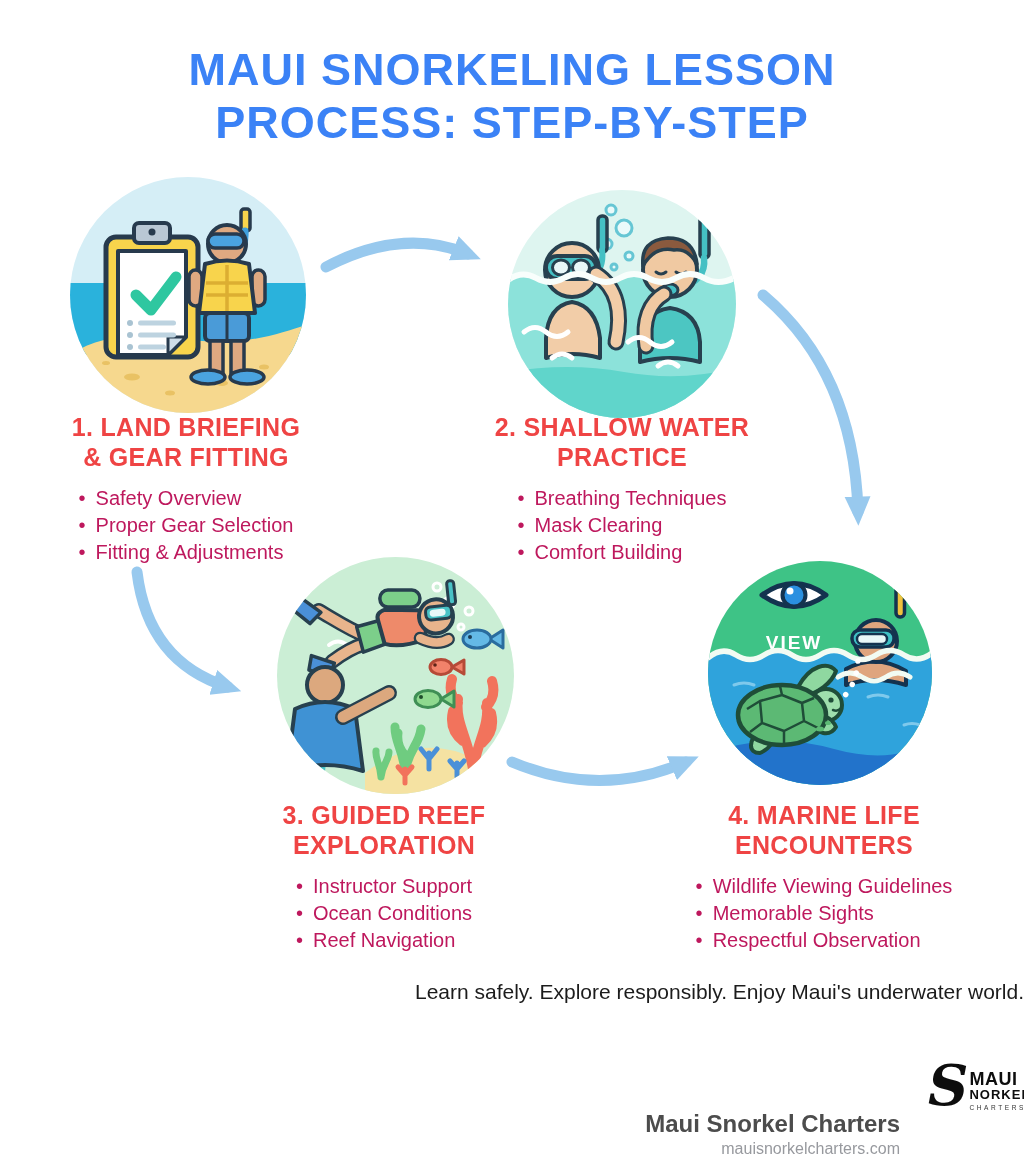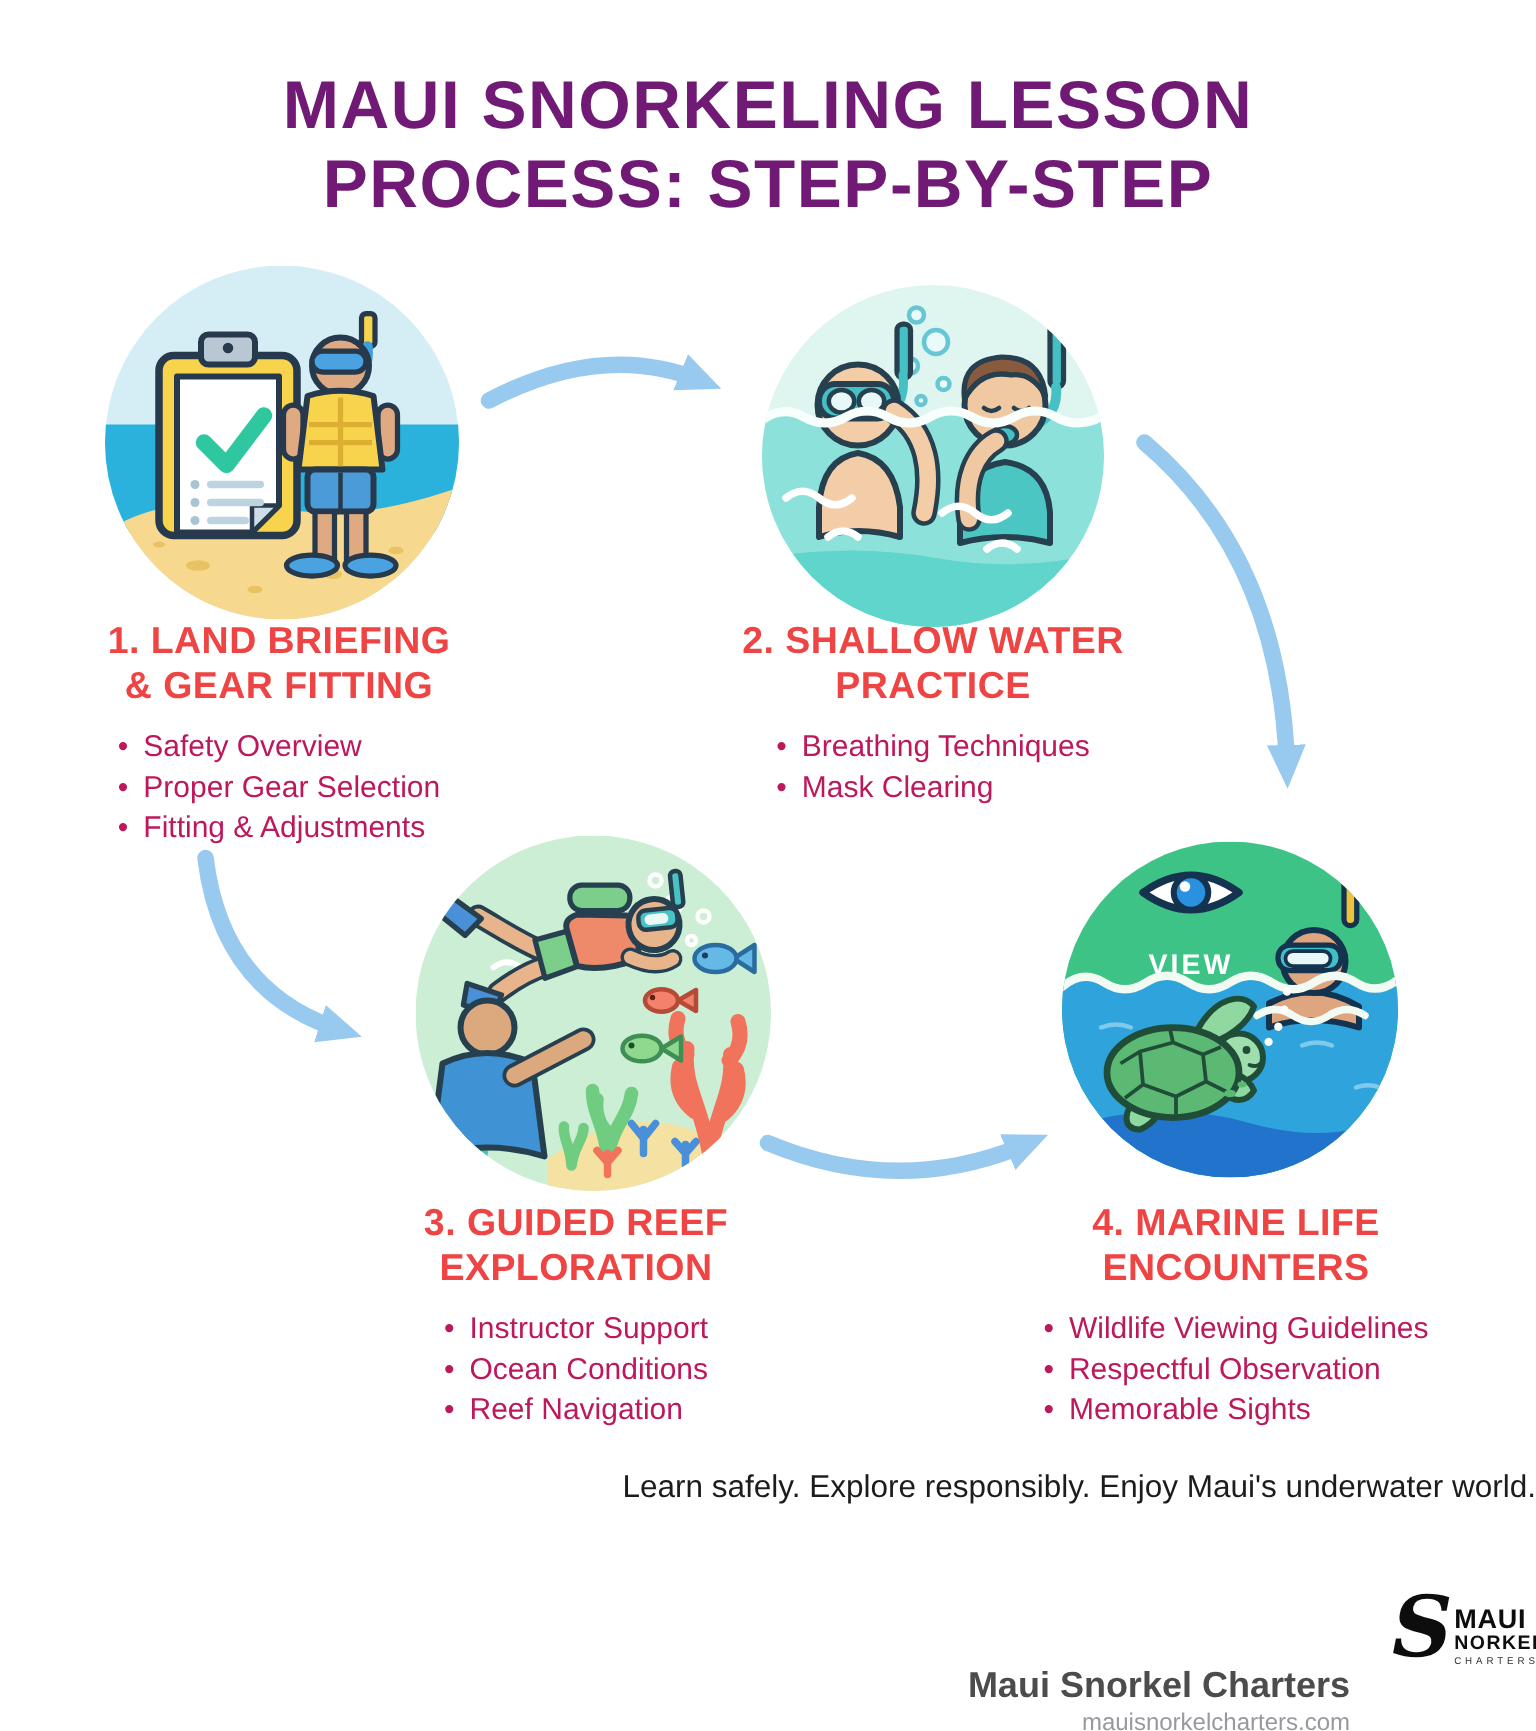--- a/index.html
+++ b/index.html
@@ -2,21 +2,21 @@
 <html><head>
 <meta charset="utf-8">
 <style>
   html,body { margin:0; padding:0; background:#ffffff; }
   .poster {
     position:relative; width:1024px; height:1154px; background:#ffffff;
     font-family:"Liberation Sans", sans-serif; overflow:hidden; color:#161616;
   }
   .title {
     position:absolute; top:44px; left:0; width:1024px; text-align:center;
-    font-size:45px; font-weight:700; letter-spacing:1px; line-height:1.17; color:#701a75;
+    font-size:45px; font-weight:700; letter-spacing:1px; line-height:1.17; color:#3b82f6;
   }
   .circle { position:absolute; border-radius:50%; overflow:hidden; }
   .circle svg { display:block; }
   .arrows { position:absolute; left:0; top:0; pointer-events:none; }
   .step-text { position:absolute; text-align:center; color:#121212; }
   .step-heading { font-size:25px; font-weight:700; line-height:1.2; letter-spacing:.3px; color:#ef4444; }
   .step-bullets {
     display:inline-block; text-align:left; margin:11px auto 0; padding:0;
     list-style:none; font-size:20px; line-height:1.2; color:#be185d;
   }
@@ -272,20 +272,21 @@
   </div>
 
   <div class="step-text" style="left:462px; top:412px; width:320px;">
     <div class="step-heading">
       <div>2. SHALLOW WATER</div>
       <div>PRACTICE</div>
     </div>
     <ul class="step-bullets">
       <li>Breathing Techniques</li>
       <li>Mask Clearing</li>
+      <li>Comfort Building</li>
     </ul>
   </div>
 
   <div class="step-text" style="left:228px; top:800px; width:312px;">
     <div class="step-heading">
       <div>3. GUIDED REEF</div>
       <div>EXPLORATION</div>
     </div>
     <ul class="step-bullets">
       <li>Instructor Support</li>
@@ -294,22 +295,22 @@
     </ul>
   </div>
 
   <div class="step-text" style="left:652px; top:800px; width:344px;">
     <div class="step-heading">
       <div>4. MARINE LIFE</div>
       <div>ENCOUNTERS</div>
     </div>
     <ul class="step-bullets">
       <li>Wildlife Viewing Guidelines</li>
+      <li>Memorable Sights</li>
       <li>Respectful Observation</li>
-      <li>Memorable Sights</li>
     </ul>
   </div>
 
   <div class="tagline">Learn safely. Explore responsibly. Enjoy Maui's underwater world.</div>
 
   <div class="footer-text">
     <div class="brand">Maui Snorkel Charters</div>
     <div class="website">mauisnorkelcharters.com</div>
   </div>
   <div class="logo">

